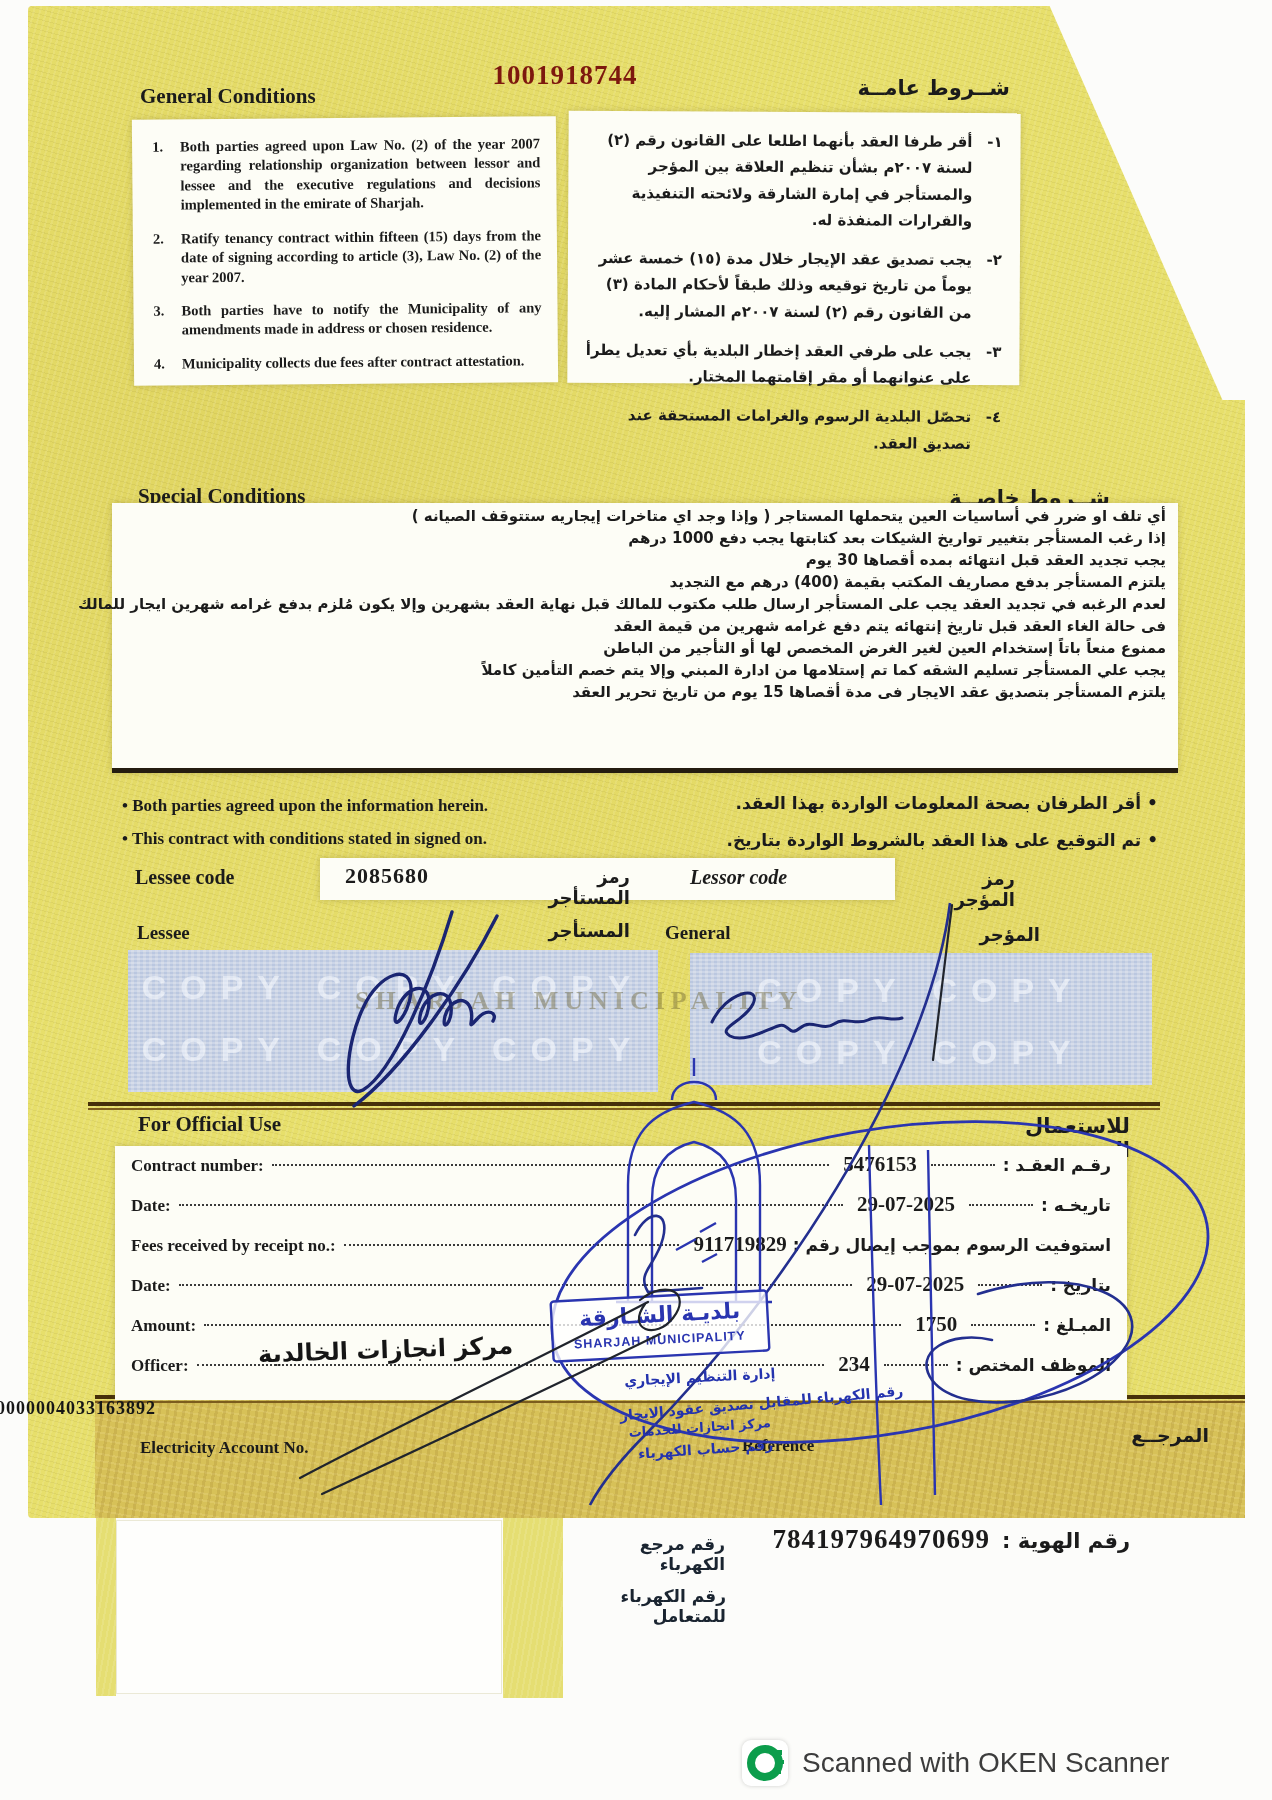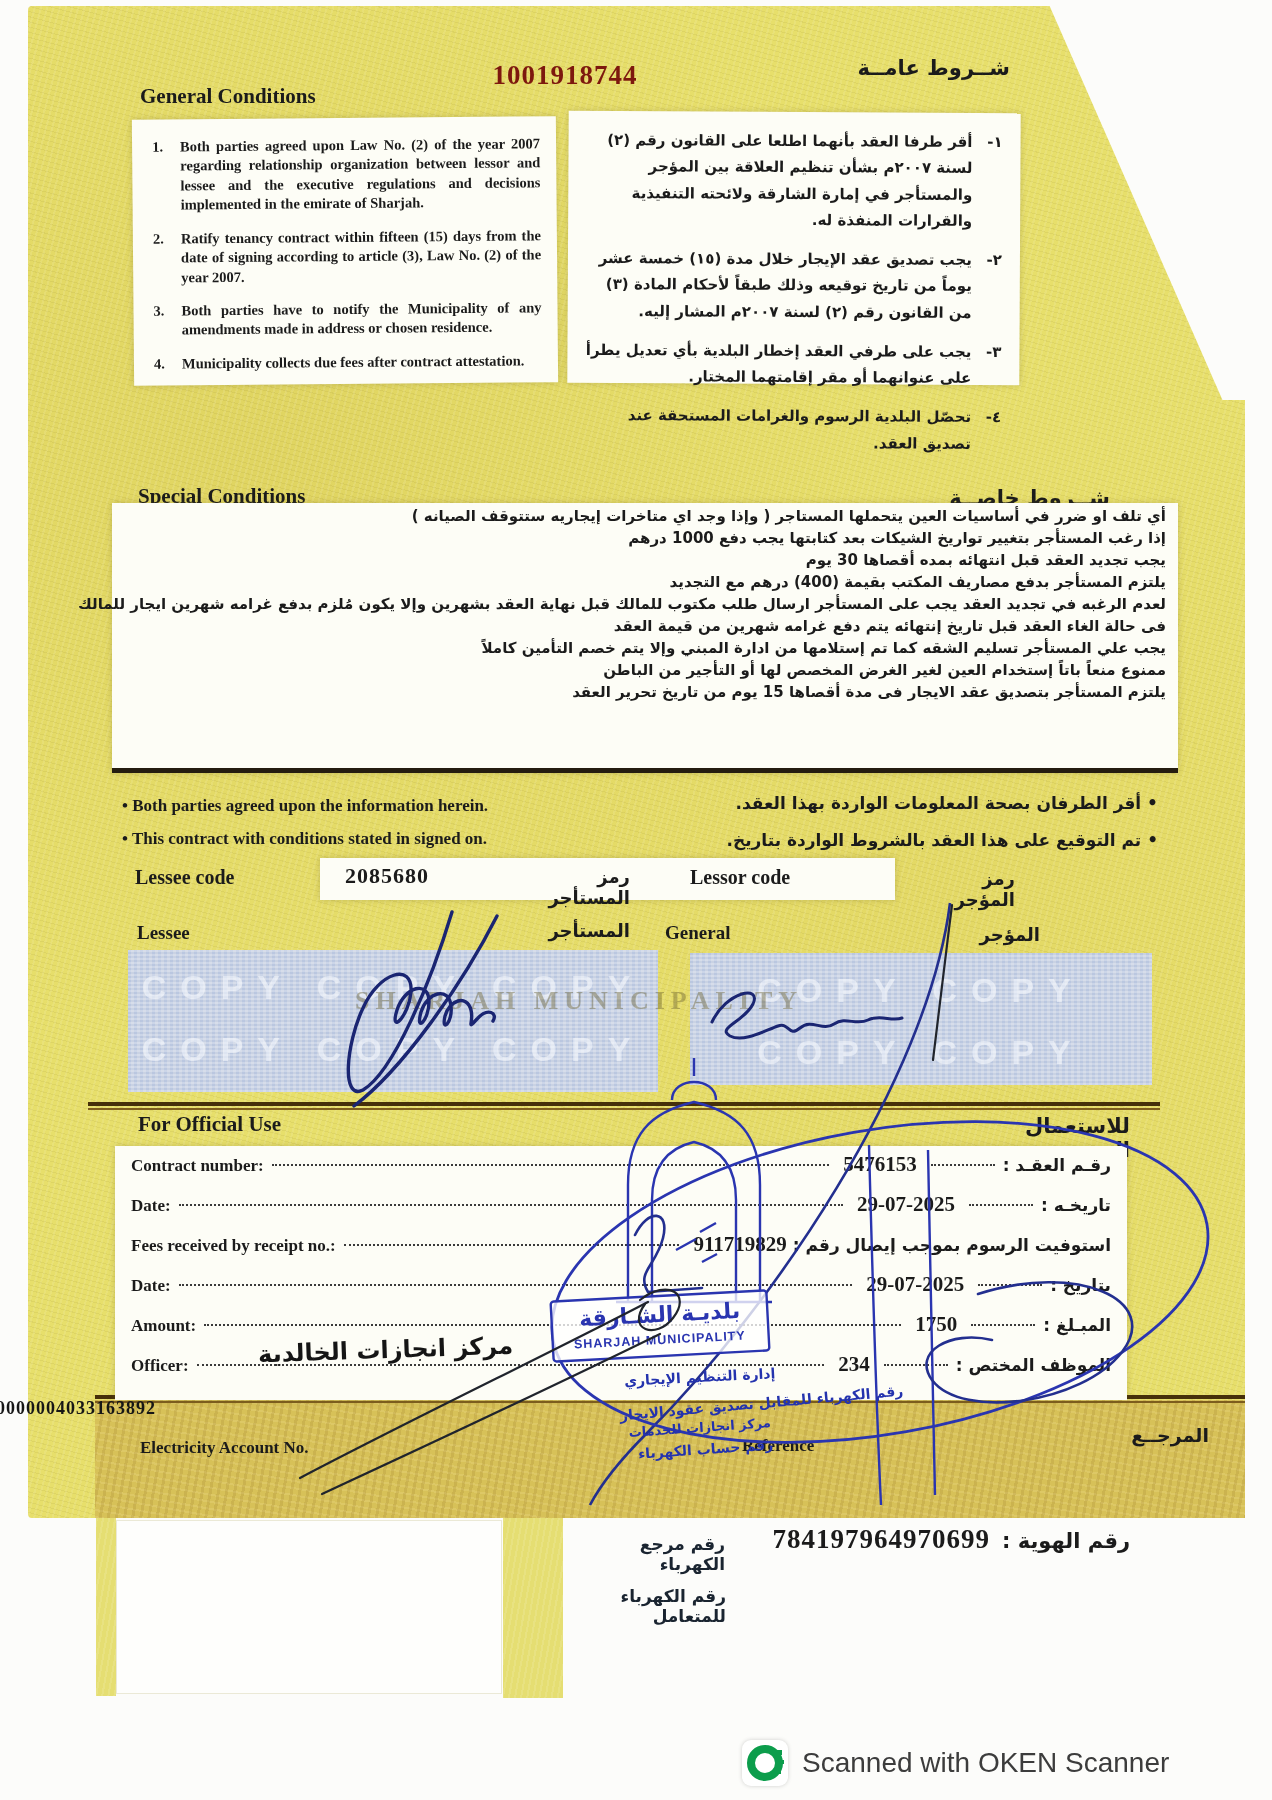--- a/index.html
+++ b/index.html
@@ -84,21 +84,21 @@
 <div class="page">
 
   <div class="abs doc"></div>
   <div class="abs corner"></div>
   <div class="abs gold-band"></div>
   <div class="abs strip" style="left:96px;top:1518px;width:20px;height:178px;"></div>
   <div class="abs strip" style="left:503px;top:1518px;width:60px;height:180px;"></div>
 
   <div class="abs docnum" style="left:470px;top:60px;width:190px;">1001918744</div>
   <div class="abs h-en" style="left:140px;top:84px;">General Conditions</div>
-  <div class="abs h-ar" style="left:855px;top:56px;width:155px;">شــروط عامــة</div>
+  <div class="abs h-ar" style="left:855px;top:76px;width:155px;">شــروط عامــة</div>
 
   <div class="abs panel" style="left:133px;top:118px;width:424px;height:266px;transform:rotate(-0.5deg);">
     <div class="cond-list">
       <div class="li">
           <span class="n">1.</span>
           <span>Both parties agreed upon Law No. (2) of the year 2007 regarding relationship organization between lessor and lessee and the executive regulations and decisions implemented in the emirate of Sharjah.</span>
         </div>
       <div class="li">
           <span class="n">2.</span>
           <span>Ratify tenancy contract within fifteen (15) days from the date of signing according to article (3), Law No. (2) of the year 2007.</span>
@@ -157,43 +157,43 @@
       </div>
     <div class="sp-line">
         <span class="t">لعدم الرغبه في تجديد العقد يجب على المستأجر ارسال طلب مكتوب للمالك قبل نهاية العقد بشهرين وإلا يكون مُلزم بدفع غرامه شهرين ايجار للمالك</span>
         <span class="dots"></span>
       </div>
     <div class="sp-line">
         <span class="t">فى حالة الغاء العقد قبل تاريخ إنتهائه يتم دفع غرامه شهرين من قيمة العقد</span>
         <span class="dots"></span>
       </div>
     <div class="sp-line">
+        <span class="t">ممنوع منعاً باتاً إستخدام العين لغير الغرض المخصص لها أو التأجير من الباطن</span>
+        <span class="dots"></span>
+      </div>
+    <div class="sp-line">
         <span class="t">يجب علي المستأجر تسليم الشقه كما تم إستلامها من ادارة المبني وإلا يتم خصم التأمين كاملاً</span>
-        <span class="dots"></span>
-      </div>
-    <div class="sp-line">
-        <span class="t">ممنوع منعاً باتاً إستخدام العين لغير الغرض المخصص لها أو التأجير من الباطن</span>
         <span class="dots"></span>
       </div>
     <div class="sp-line">
         <span class="t">يلتزم المستأجر بتصديق عقد الايجار فى مدة أقصاها 15 يوم من تاريخ تحرير العقد</span>
         <span class="dots"></span>
       </div>
   </div>
 
   <div class="abs bullet-en" style="left:122px;top:796px;">• Both parties agreed upon the information herein.</div>
   <div class="abs bullet-en" style="left:122px;top:829px;">• This contract with conditions stated in signed on.</div>
   <div class="abs bullet-ar" style="left:600px;top:793px;width:558px;">• أقر الطرفان بصحة المعلومات الواردة بهذا العقد.</div>
   <div class="abs bullet-ar" style="left:600px;top:830px;width:558px;">• تم التوقيع على هذا العقد بالشروط الواردة بتاريخ.</div>
 
   <div class="abs panel" style="left:320px;top:858px;width:575px;height:42px;"></div>
   <div class="abs code-lab" style="left:135px;top:866px;">Lessee code</div>
   <div class="abs code-val" style="left:345px;top:863px;">2085680</div>
   <div class="abs code-ar" style="left:510px;top:866px;width:120px;">رمز المستأجر</div>
-  <div class="abs code-lab" style="left:690px;top:866px;">Lessor code</div>
+  <div class="abs code-lab" style="left:690px;top:866px;font-style:italic;">Lessor code</div>
   <div class="abs code-val" style="left:830px;top:863px;"></div>
   <div class="abs code-ar" style="left:930px;top:868px;width:85px;">رمز المؤجر</div>
 
   <div class="abs party-en" style="left:137px;top:922px;">Lessee</div>
   <div class="abs party-ar" style="left:535px;top:920px;width:95px;">المستأجر</div>
   <div class="abs party-en" style="left:665px;top:922px;">General</div>
   <div class="abs party-ar" style="left:968px;top:924px;width:72px;">المؤجر</div>
 
   <div class="abs sig-band" style="left:128px;top:950px;width:530px;height:142px;">
     <div class="copy">COPY COPY COPY COPY COPY COPY COPY COPY</div>

